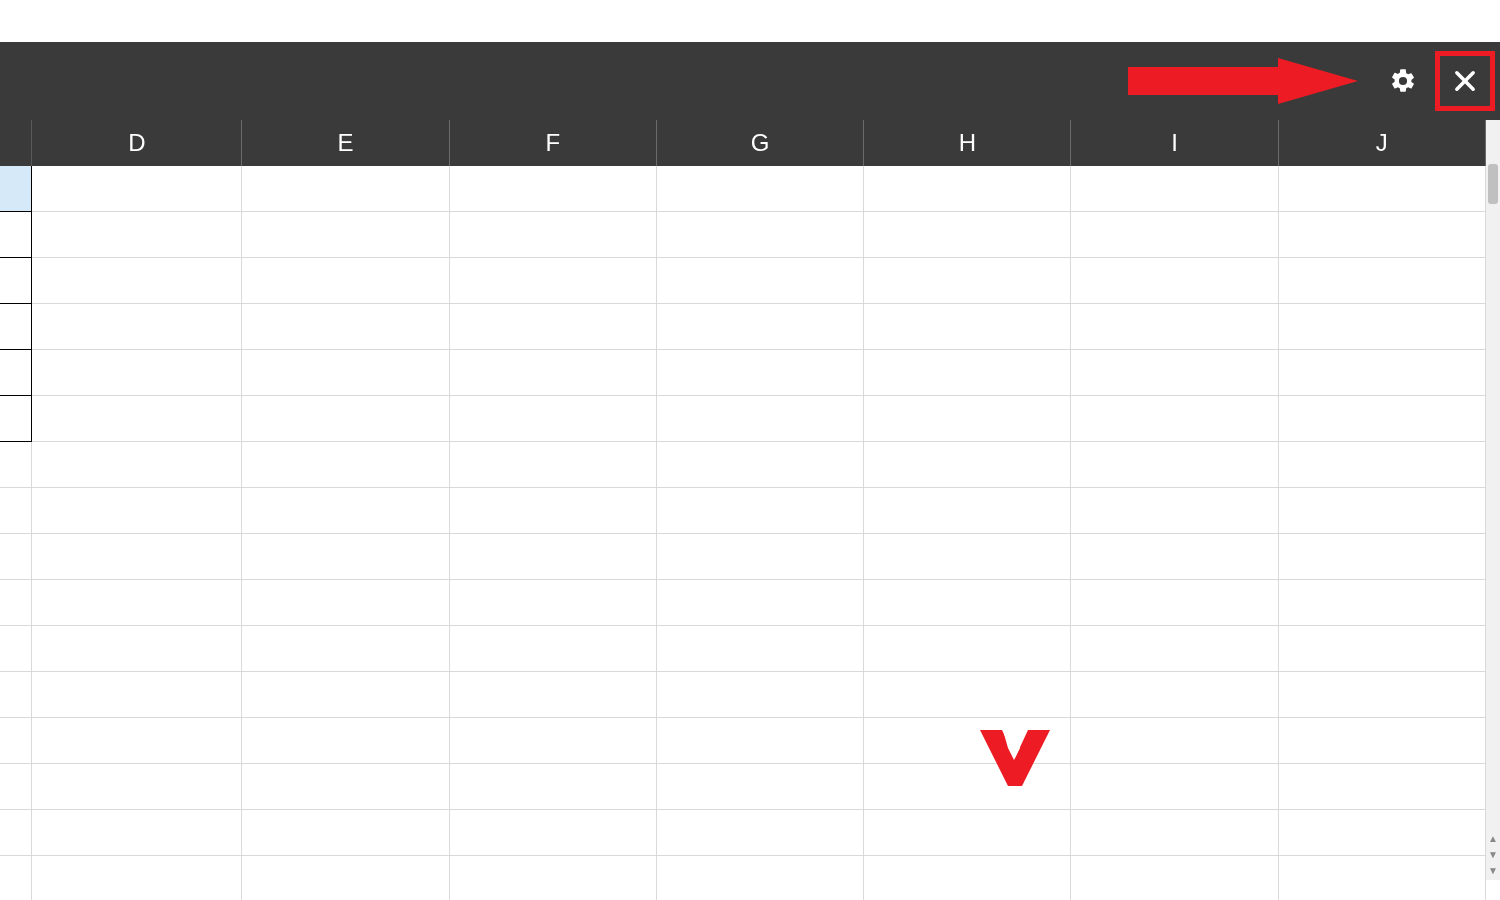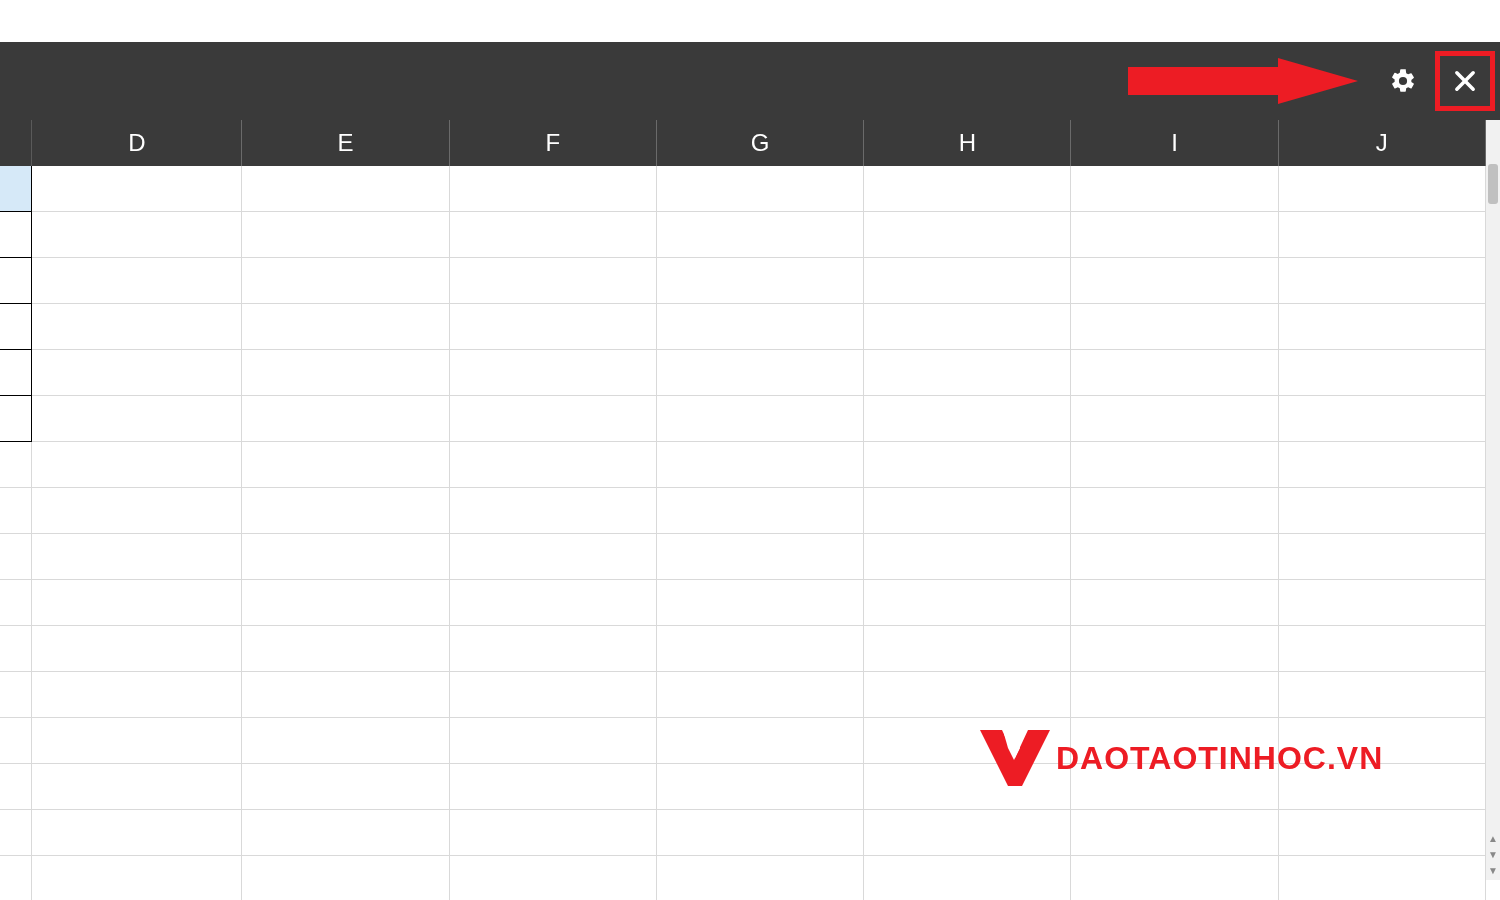--- a/index.html
+++ b/index.html
@@ -350,16 +350,15 @@
     <div class="arrow-up">▲</div>
     <div class="arrow-down">▼</div>
     <div class="arrow-down2">▼</div>
   </div>
 
   <div class="watermark">
     <svg width="70" height="56" viewBox="0 0 70 56">
       <polygon points="0,0 22,0 35,28 48,0 70,0 42,56 28,56" fill="#ed1c24"></polygon>
       <polygon points="24,4 34,4 40,18 34,30 28,18" fill="#fff"></polygon>
     </svg>
-    <span class="wt-text">DAOTAOTINHOC.VN</span>
   </div>
 
 </div>
 
 </body></html>

